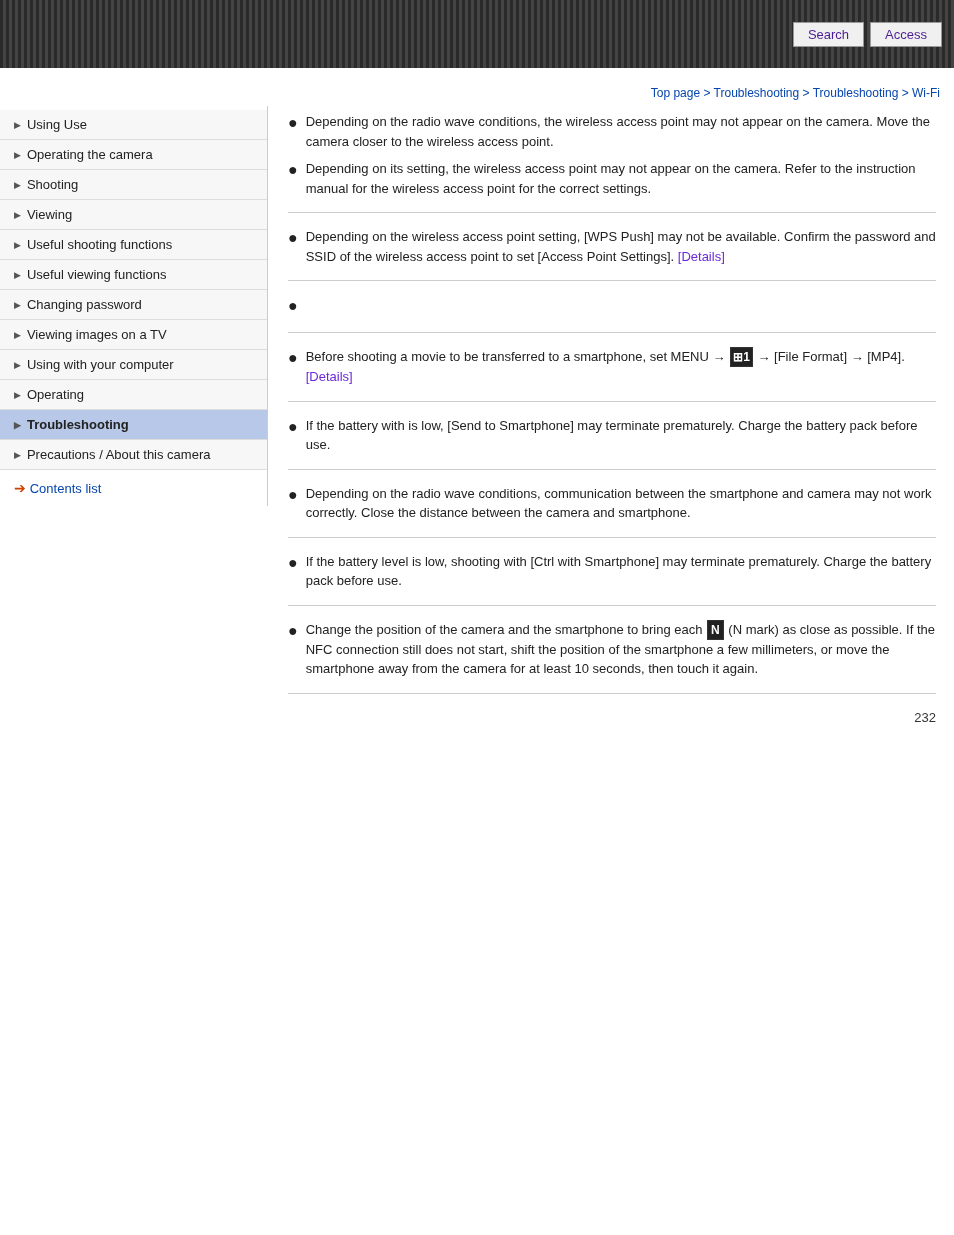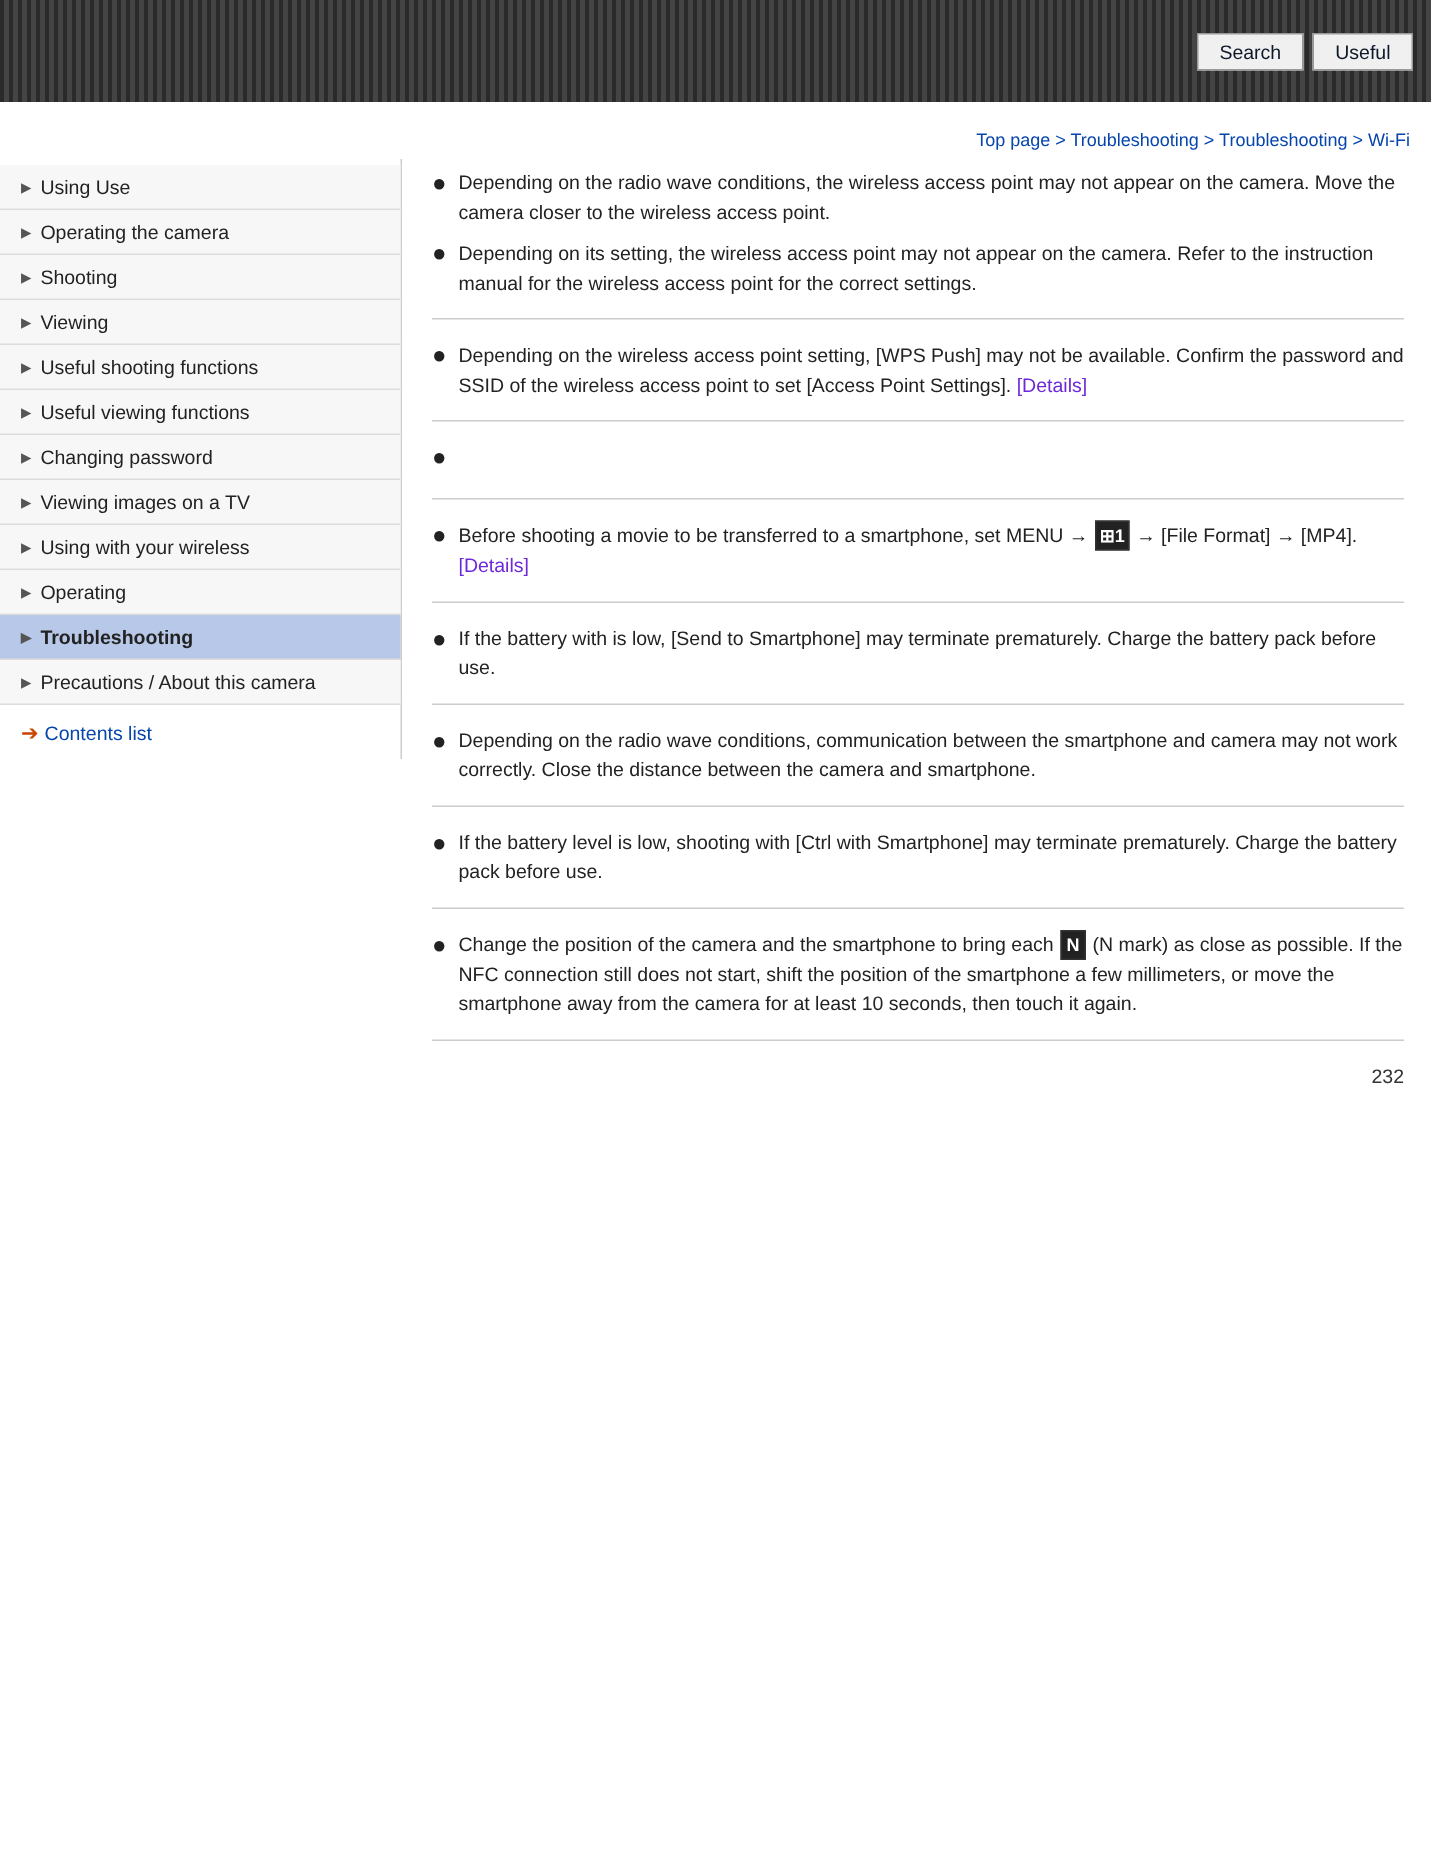--- a/index.html
+++ b/index.html
@@ -21,21 +21,21 @@
       justify-content: flex-end;
       padding-right: 12px;
       gap: 6px;
     }
     .header-btn {
       background: #f0f0f0;
       border: 1px solid #999;
       padding: 4px 14px;
       font-size: 13px;
       cursor: pointer;
-      color: #0f172a;
+      color: #4c1d95;
     }
 
     
     .breadcrumb-bar {
       padding: 18px 14px 6px;
       text-align: right;
       font-size: 12px;
       color: #0645ad;
     }
     .breadcrumb-bar a { color: #0645ad; text-decoration: none; }
@@ -146,21 +146,21 @@
       padding: 16px 0 6px;
       font-size: 13px;
       color: #333;
     }
   </style>
 </head>
 <body>
 
 <div class="header-bar">
   <button class="header-btn">Search</button>
-  <button class="header-btn">Useful</button>
+  <button class="header-btn">Access</button>
 </div>
 
 <div class="breadcrumb-bar">
   <a href="#">Top page</a>
   <span> &gt; </span>
   <a href="#">Troubleshooting</a>
   <span> &gt; </span>
   <a href="#">Troubleshooting</a>
   <span> &gt; </span>
   <a href="#">Wi-Fi</a>
@@ -197,21 +197,21 @@
     <div class="sidebar-item">
       <span class="sidebar-arrow">▶</span>
       <span>Changing password</span>
     </div>
     <div class="sidebar-item">
       <span class="sidebar-arrow">▶</span>
       <span>Viewing images on a TV</span>
     </div>
     <div class="sidebar-item">
       <span class="sidebar-arrow">▶</span>
-      <span>Using with your wireless</span>
+      <span>Using with your computer</span>
     </div>
     <div class="sidebar-item">
       <span class="sidebar-arrow">▶</span>
       <span>Operating</span>
     </div>
     <div class="sidebar-item active">
       <span class="sidebar-arrow">▶</span>
       <span>Troubleshooting</span>
     </div>
     <div class="sidebar-item">

